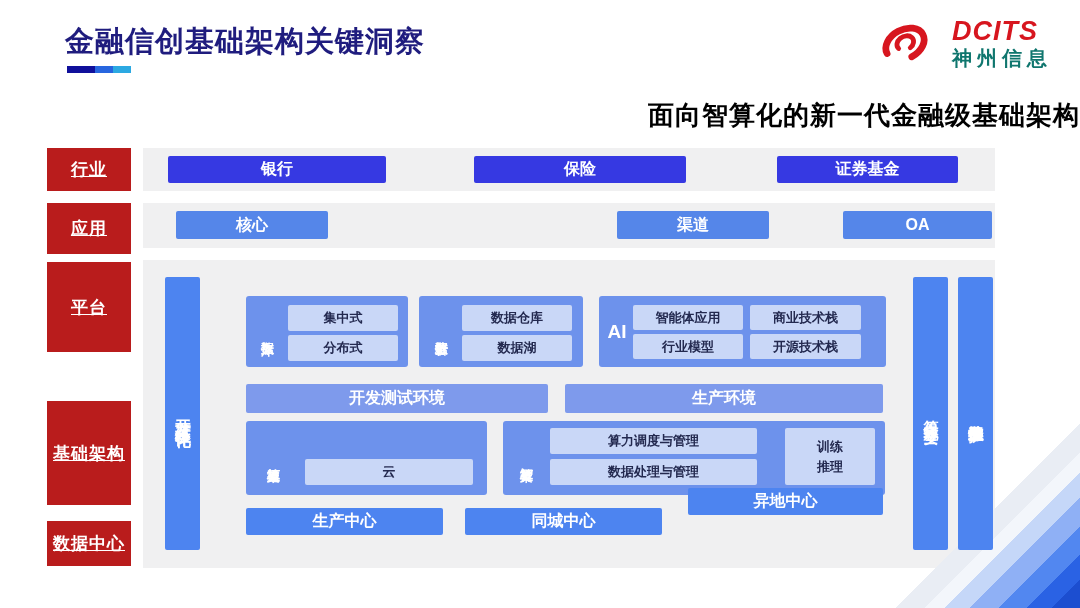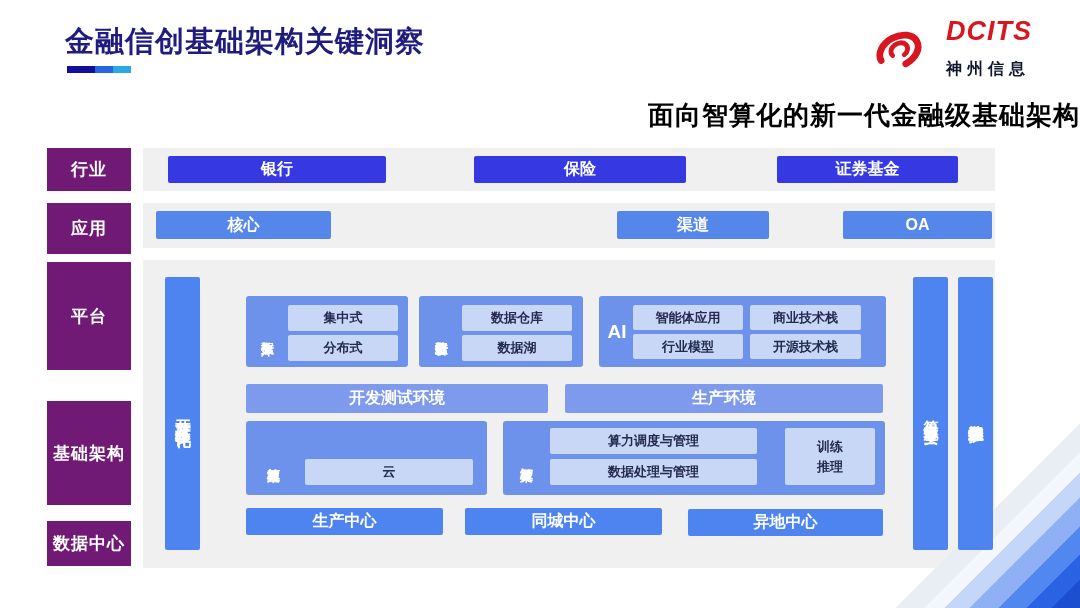--- a/index.html
+++ b/index.html
@@ -9,27 +9,27 @@
     font-family:"Liberation Sans","DejaVu Sans",sans-serif;
   }
   .abs{position:absolute;box-sizing:border-box;}
   
   .title{left:65px;top:22px;font-size:29px;font-weight:700;color:#1F1C7E;letter-spacing:1px;}
   .underline{left:67px;top:66px;height:7px;display:flex;}
   .underline span{display:block;height:7px;}
   .u1{width:28px;background:#10109B;}
   .u2{width:18px;background:#2766DF;}
   .u3{width:18px;background:#2CA9E2;}
-  .logo{right:48px;top:18px;display:flex;align-items:flex-end;gap:18px;}
+  .logo{right:28px;top:18px;display:flex;align-items:flex-start;gap:18px;}
   .logo-text .brand{font-size:27px;font-weight:700;font-style:italic;color:#D7161F;letter-spacing:1px;line-height:1;}
-  .logo-text .company{font-size:16px;font-weight:700;color:#0f172a;letter-spacing:5px;margin-top:16px;line-height:1;}
+  .logo-text .company{font-size:20px;font-weight:700;color:#0f766e;letter-spacing:5px;margin-top:3px;line-height:1;}
   .subtitle{left:0;right:0;top:98px;text-align:right;font-size:26px;font-weight:700;color:#000000;letter-spacing:1px;}
   
-  .navy{background:#701a75;color:#ffffff;font-weight:700;font-size:17px;
-        display:flex;align-items:center;justify-content:center;letter-spacing:1px;}
+  .navy{background:#b91c1c;color:#ffffff;font-weight:700;font-size:17px;
+        display:flex;align-items:center;justify-content:center;letter-spacing:1px;text-decoration:underline;}
   
   .band{background:#F0F0F1;}
   
   .box{display:flex;align-items:center;justify-content:center;color:#ffffff;font-weight:700;border-radius:2px;}
   .b-vivid{background:#3639E2;font-size:16px;}
   .b-med{background:#5586E9;font-size:16px;}
   .b-bright{background:#4D84F0;font-size:16px;}
   .b-env{background:#7E9AEC;font-size:16px;}
   .group{background:#6D92EC;border-radius:3px;}
   .inner{background:#C9D7F7;color:#23294F;font-weight:700;font-size:13px;
@@ -75,31 +75,31 @@
     <div class="logo-text">
       <div class="brand">DCITS</div>
       <div class="company">神州信息</div>
     </div>
   </div>
 
   <div class="abs subtitle">面向智算化的新一代金融级基础架构</div>
 
   <div class="abs navy" style="left:47px;top:148px;width:84px;height:43px">行业</div>
   <div class="abs navy" style="left:47px;top:203px;width:84px;height:51px">应用</div>
-  <div class="abs navy" style="left:47px;top:262px;width:84px;height:108px">平台</div>
+  <div class="abs navy" style="left:47px;top:262px;width:84px;height:90px">平台</div>
   <div class="abs navy" style="left:47px;top:401px;width:84px;height:104px">基础架构</div>
   <div class="abs navy" style="left:47px;top:521px;width:84px;height:45px">数据中心</div>
 
   <div class="abs band" style="left:143px;top:148px;width:852px;height:43px"></div>
   <div class="abs box b-vivid" style="left:168px;top:156px;width:218px;height:27px">银行</div>
   <div class="abs box b-vivid" style="left:474px;top:156px;width:212px;height:27px">保险</div>
   <div class="abs box b-vivid" style="left:777px;top:156px;width:181px;height:27px">证券基金</div>
 
   <div class="abs band" style="left:143px;top:203px;width:852px;height:45px"></div>
-  <div class="abs box b-med" style="left:156px;top:211px;width:175px;height:28px">核心</div>
+  <div class="abs box b-med" style="left:176px;top:211px;width:152px;height:28px">核心</div>
   <div class="abs box b-med" style="left:617px;top:211px;width:152px;height:28px">渠道</div>
   <div class="abs box b-med" style="left:843px;top:211px;width:149px;height:28px">OA</div>
 
   <div class="abs band" style="left:143px;top:260px;width:852px;height:308px"></div>
 
   <div class="abs vbar" style="left:165px;top:277px;width:35px;height:273px;font-size:16px">
     <span class="vtext">开发运维一体化</span>
   </div>
 
   <div class="abs group" style="left:246px;top:296px;width:162px;height:71px"></div>
@@ -136,21 +136,21 @@
   <div class="abs glabel" style="left:511px;top:421px;width:30px;height:74px">
     <span class="vtext" style="letter-spacing:0">智算框架</span>
   </div>
   <div class="abs inner" style="left:550px;top:459px;width:207px;height:26px">数据处理与管理</div>
   <div class="abs inner" style="left:550px;top:428px;width:207px;height:26px">算力调度与管理</div>
   <div class="abs inner pre" style="left:785px;top:428px;width:90px;height:57px">训练
 推理</div>
 
   <div class="abs box b-bright" style="left:246px;top:508px;width:197px;height:27px">生产中心</div>
   <div class="abs box b-bright" style="left:465px;top:508px;width:197px;height:27px">同城中心</div>
-  <div class="abs box b-bright" style="left:688px;top:509px;width:195px;height:27px">异地中心</div>
+  <div class="abs box b-bright" style="left:688px;top:488px;width:195px;height:27px">异地中心</div>
 
   <div class="abs vbar" style="left:913px;top:277px;width:35px;height:273px">
     <span class="vtext">等保合规安全</span>
   </div>
   <div class="abs vbar" style="left:958px;top:277px;width:35px;height:273px">
     <span class="vtext" style="letter-spacing:0">业务连续性及数据保护</span>
   </div>
 
   <div class="abs corner"></div>
 

